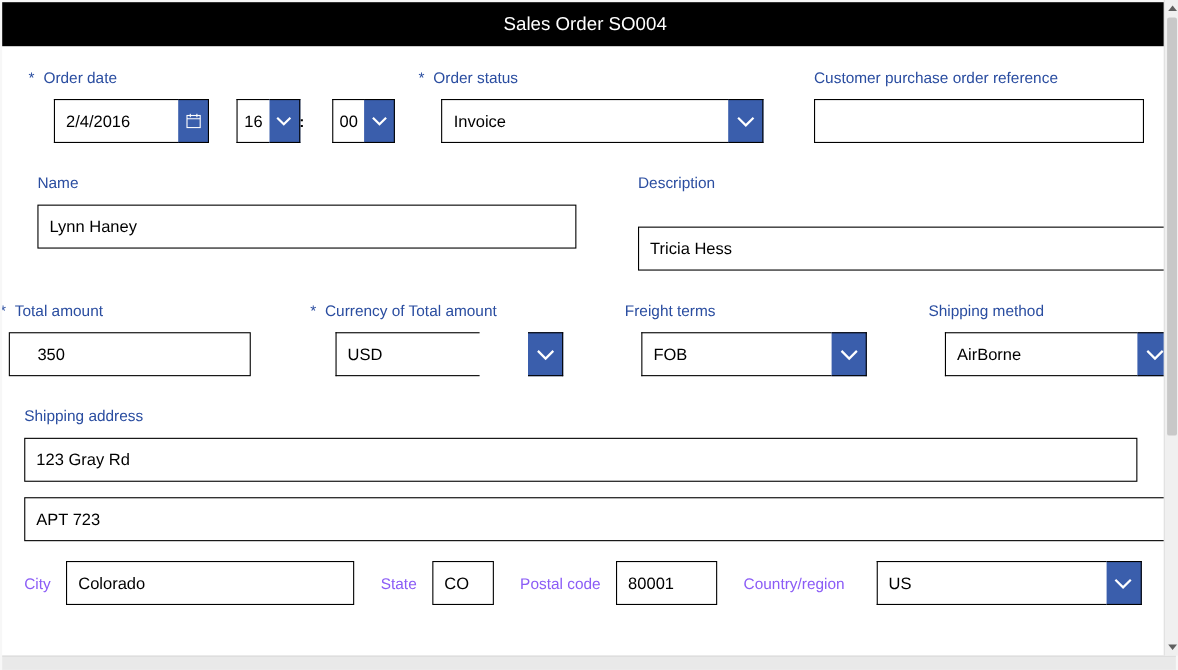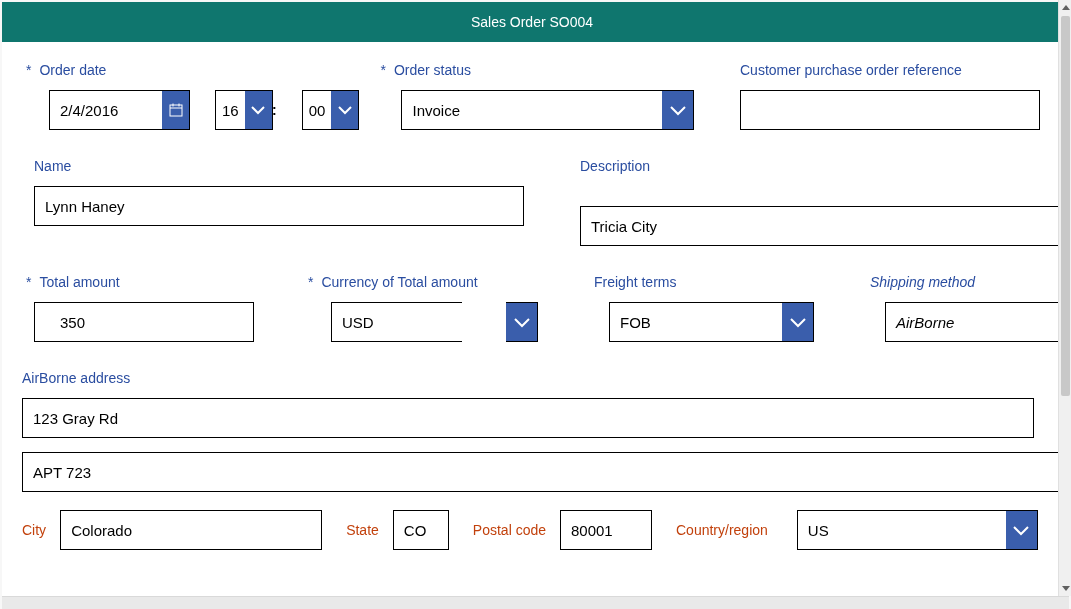--- a/index.html
+++ b/index.html
@@ -15,23 +15,23 @@
   .outer {
     background: #fff;
     width: 1060px;
     height: 595px;
     margin: 2px;
     position: relative;
     display: flex;
     flex-direction: column;
   }
   .titlebar {
-    background: #0f766e;
+    background: #000000;
     color: #fff;
-    font-size: 14px;
+    font-size: 17px;
     font-weight: 400;
     text-align: center;
     height: 40px;
     line-height: 40px;
     flex: 0 0 auto;
   }
   .content {
     flex: 1;
     padding: 20px 22px 12px 14px;
     overflow: hidden;
@@ -73,26 +73,26 @@
     border: 1px solid #000;
     border-left: none;
   }
   .combo { display: flex; padding-left: 15px; }
   .combo .input { flex: 1; border-right: none; }
   .row { display: flex; }
   .field { display: flex; flex-direction: column; margin-left: 12px; }
 
   .row1 { gap: 0; margin-bottom: 28px; }
   .row2 { gap: 44px; margin-bottom: 28px; }
-  .row3 { gap: 44px; margin-bottom: 28px; }
+  .row3 { gap: 44px; margin-bottom: 28px; justify-content: center; }
   .row4 { margin-bottom: 0; }
   .row5 { margin-top: 14px; }
   .row6 { margin-top: 18px; align-items: center; gap: 14px; }
 
-  .inline-label { color: #c2410c; font-size: 14px; white-space: nowrap; }
+  .inline-label { color: #8b5cf6; font-size: 14px; white-space: nowrap; }
 
   .scrollbar {
     position: absolute;
     right: 0; top: 0; bottom: 13px;
     width: 13px;
     background: #f0f0f0;
     border-left: 1px solid #e0e0e0;
   }
   .scroll-up, .scroll-down {
     position: absolute; left: 0; width: 13px; height: 15px;
@@ -177,21 +177,21 @@
       </div>
     </div>
 
     <div class="row row2" style="margin-left:6px;">
       <div class="field" style="width:490px;">
         <div class="label">Name</div>
         <div class="input" style="width:490px;">Lynn Haney</div>
       </div>
       <div class="field" style="flex:1;gap:20px;">
         <div class="label">Description</div>
-        <div class="input" style="width:480px;">Tricia City</div>
+        <div class="input" style="width:480px;">Tricia Hess</div>
       </div>
     </div>
 
     <div class="row row3">
       <div class="field" style="width:230px;">
         <div class="label required" style="margin-left:-2px">Total amount</div>
         <div class="input" style="width:220px; margin-left:6px;padding-left:25px;">350</div>
       </div>
       <div class="field" style="width:230px;">
         <div class="label required" style="margin-left:-2px">Currency of Total amount</div>
@@ -208,35 +208,35 @@
         <div class="label">Freight terms</div>
         <div class="combo" style="width:220px;">
           <div class="input">FOB</div>
           <div class="dd-btn">
             <svg width="18" height="11" viewBox="0 0 18 11">
                 <polyline points="2,2 9,9 16,2" fill="none" stroke="#fff" stroke-width="2"></polyline>
               </svg>
           </div>
         </div>
       </div>
-      <div class="field" style="width:222px;font-style:italic;">
+      <div class="field" style="width:222px;">
         <div class="label">Shipping method</div>
         <div class="combo" style="width:222px;">
           <div class="input">AirBorne</div>
           <div class="dd-btn">
             <svg width="18" height="11" viewBox="0 0 18 11">
                 <polyline points="2,2 9,9 16,2" fill="none" stroke="#fff" stroke-width="2"></polyline>
               </svg>
           </div>
         </div>
       </div>
     </div>
 
     <div class="row4" style="margin-left:6px;">
-      <div class="label">AirBorne address</div>
+      <div class="label">Shipping address</div>
       <div class="input" style="width:1012px;">123 Gray Rd</div>
       <div class="row5">
         <div class="input" style="width:1042px;">APT 723</div>
       </div>
     </div>
 
     <div class="row row6" style="margin-left:6px;">
       <span class="inline-label">City</span>
       <div class="input" style="width:262px;">Colorado</div>
       <span class="inline-label" style="margin-left:10px;">State</span>

